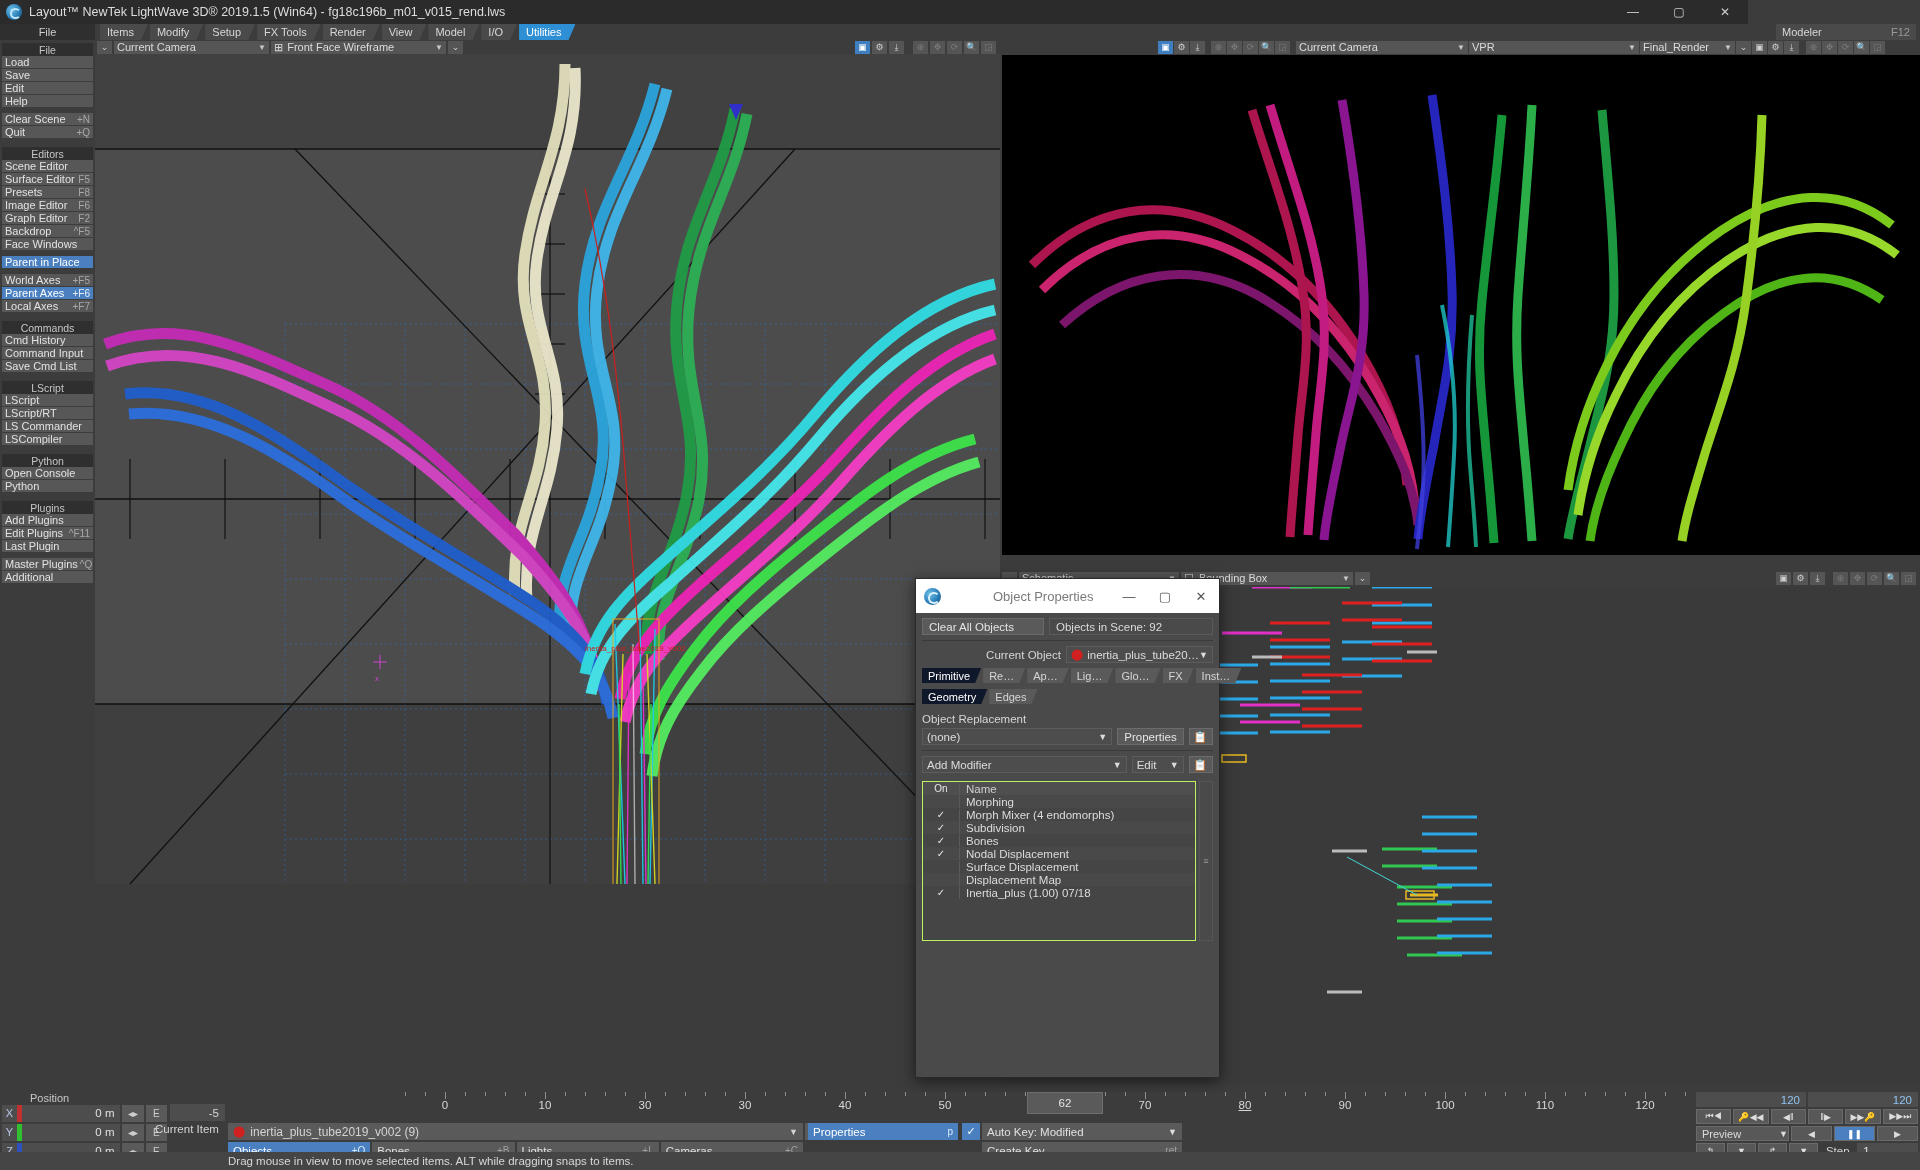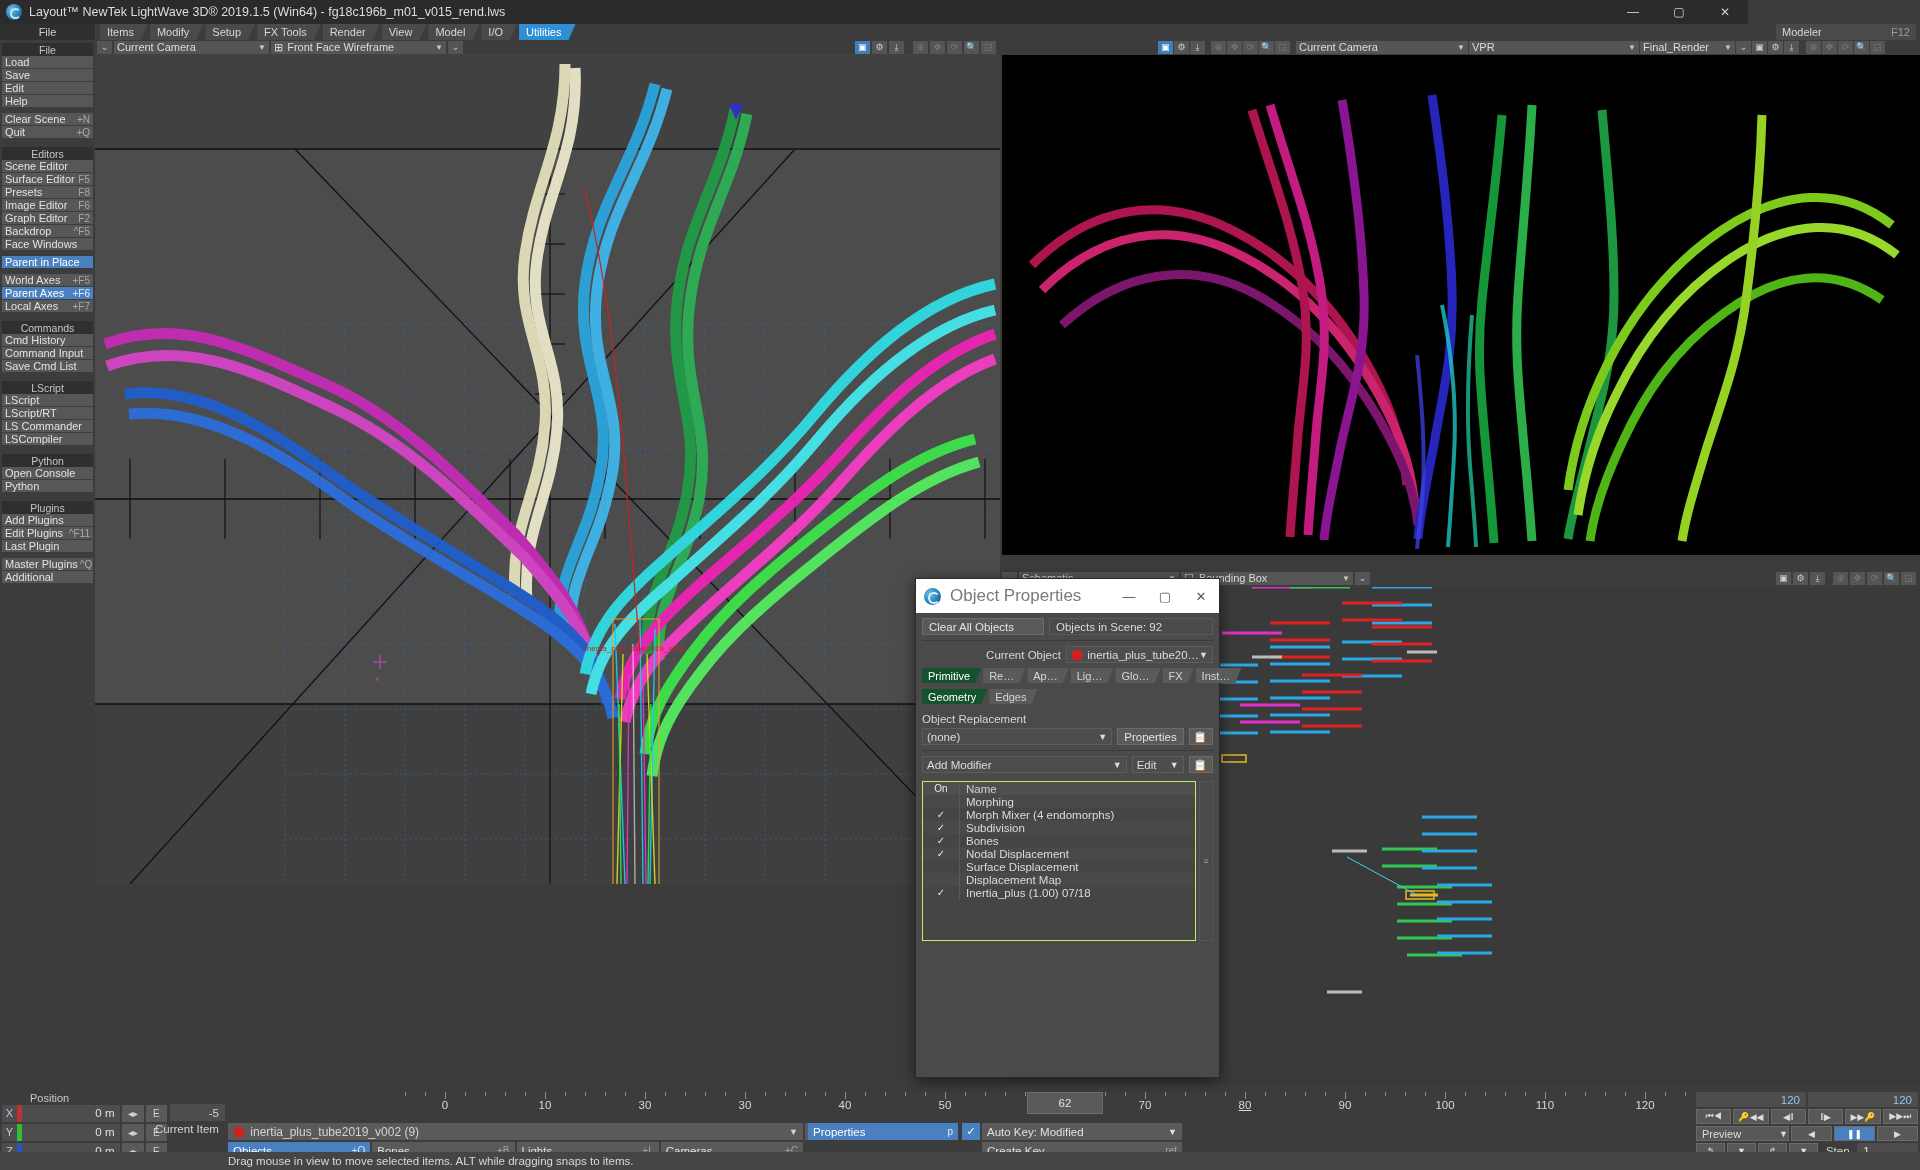--- a/index.html
+++ b/index.html
@@ -133,21 +133,21 @@
   }
   .dlg-title .di {
     width:17px; height:17px; border-radius:50%; flex:none; margin-right:9px;
     background:radial-gradient(circle at 35% 35%, #6fc0ea 0%, #2a7fb8 55%, #14456b 100%);
     position:relative;
   }
   .dlg-title .di::after {
     content:""; position:absolute; left:4px; top:4px; width:8px; height:8px;
     border-radius:50%; border:2px solid #dff2fc; border-right-color:transparent;
   }
-  .dlg-title .dt { color:#7a7a7a; font-size:17px; }
+  .dlg-title .dt { color:#7a7a7a; font-size:13px;margin-left:43px; }
   .dlg-title .dbtns { margin-left:auto; display:flex; }
   .dlg-title .dbtn {
     width:36px; height:34px; display:flex; align-items:center; justify-content:center;
     color:#555; font-size:13px;
   }
   .dlg-body { padding:5px 6px; }
   .row { display:flex; gap:5px; margin-bottom:5px; align-items:center; }
   .btn {
     background:#5a5a5a; color:#e4e4e4; font-size:11.5px; height:17px;
     display:flex; align-items:center; padding:0 6px; border:1px solid #6b6b6b;
@@ -156,21 +156,21 @@
     background:#4a4a4a; color:#dcdcdc; font-size:11.5px; height:17px;
     display:flex; align-items:center; padding:0 6px; border:1px solid #5a5a5a;
   }
   .hr { height:1px; background:#3a3a3a; margin:5px 0; }
   .subtabs { display:flex; margin-top:3px; }
   .stab {
     height:15px; font-size:11px; color:#d6d6d6; background:#5a5a5a;
     display:flex; align-items:center; padding:0 6px 0 6px; margin-right:2px;
     clip-path: polygon(0 0, 100% 0, calc(100% - 6px) 100%, 0 100%); padding-right:11px;
   }
-  .stab.active { background:#14532d; color:#fff; }
+  .stab.active { background:#0f172a; color:#fff; }
   .infobox {
     background:#464646; border:1px solid #545454; padding:4px 6px;
     font-size:11.5px; color:#dcdcdc; line-height:15px;
   }
   .infogrid { display:flex; }
   .infogrid > div { width:50%; }
   .lbl { font-size:11.5px; color:#d6d6d6; }
   .sel-dd {
     flex:1; background:#4d4d4d; color:#dcdcdc; font-size:11.5px; height:17px;
     display:flex; align-items:center; padding:0 4px; border:1px solid #5c5c5c;

